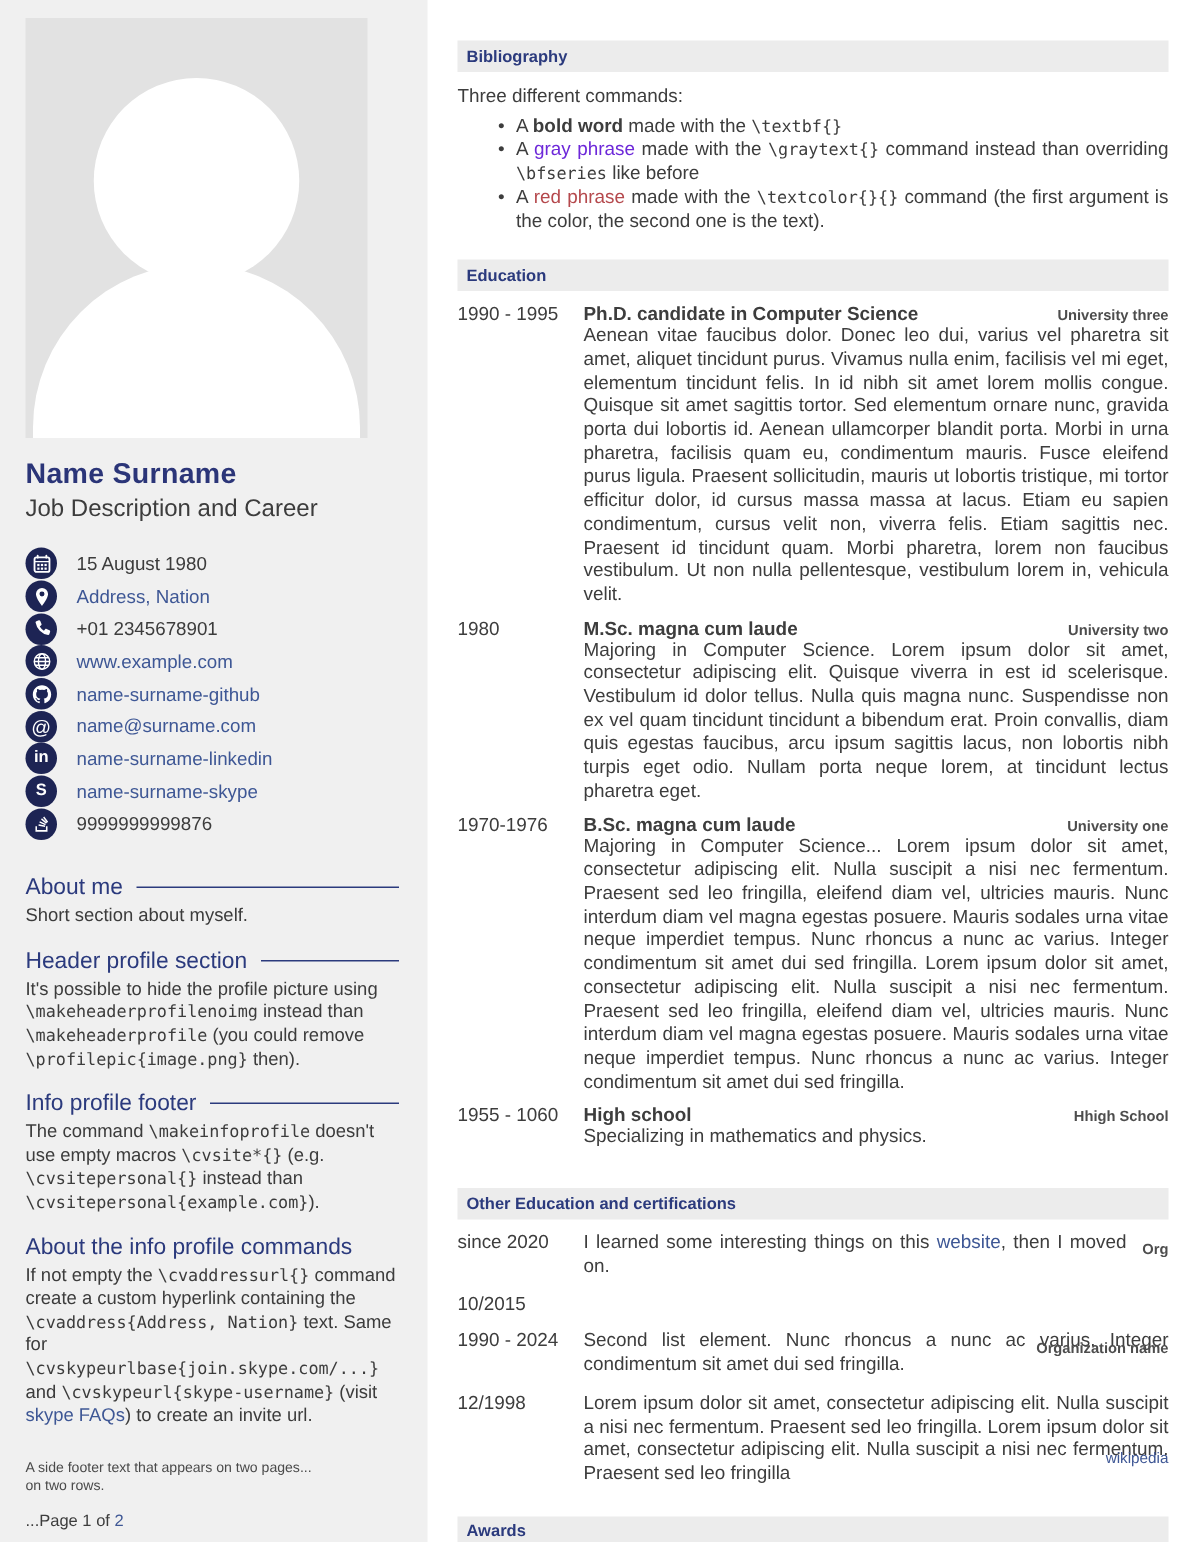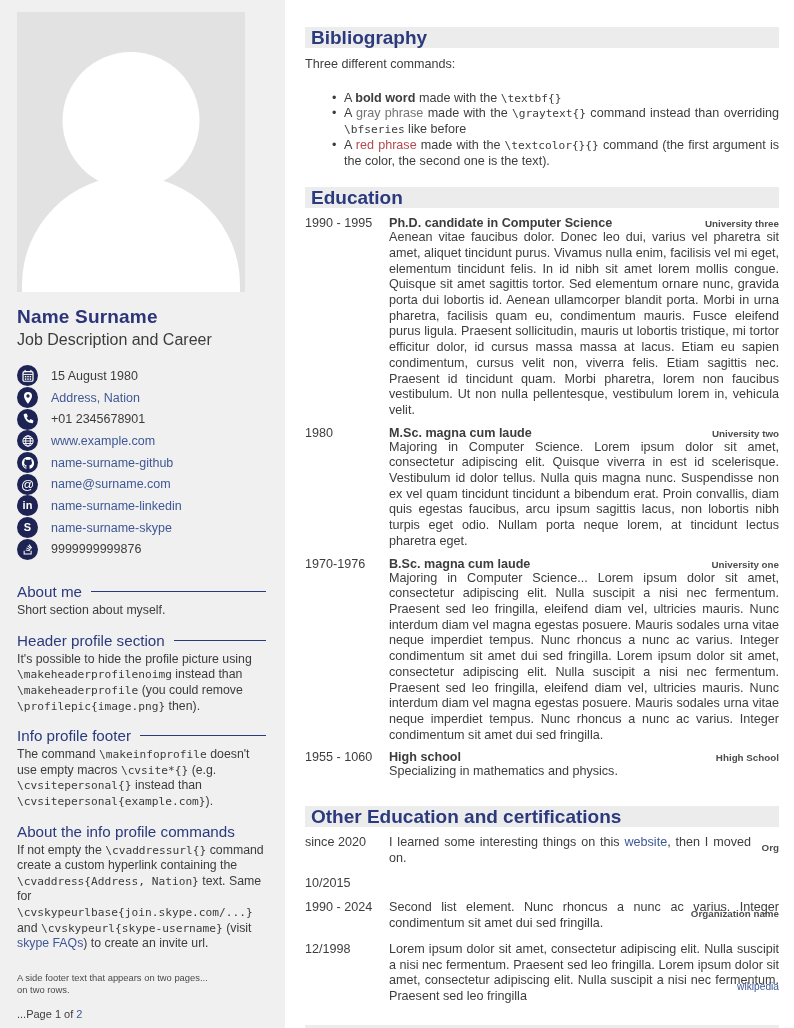--- a/index.html
+++ b/index.html
@@ -34,29 +34,29 @@
   .side-p { margin-top:3px; font-size:12.3px; line-height:15.6px; color:#3c3c3c; }
   code, .code { font-family:"DejaVu Sans Mono","Liberation Mono",monospace; font-size:11.2px; }
 
   .side-footer { margin-top:auto; }
   .side-footer .note { font-size:9.4px; line-height:12px; color:#4a4a4a; }
   .side-footer .pageline { margin-top:12px; font-size:11px; color:#3c3c3c; }
 
   
   .main { flex:1; padding:27px 15px 0 20px; }
   .secbar { background:#ececec; height:21px; display:flex; align-items:center;
-    padding-left:6px; font-size:19px; font-weight:700; color:#2b3a7d; }
+    padding-left:6px; font-size:11px; font-weight:700; color:#2b3a7d; }
   .body-t { font-size:12.6px; line-height:15.7px; color:#3d3d3d; }
   .just { text-align:justify; }
   .bib-intro { margin-top:9px; }
-  ul.bullets { list-style:none; margin-top:18px; }
+  ul.bullets { list-style:none; margin-top:4px; }
   ul.bullets li { position:relative; padding-left:39px; }
   ul.bullets li::before { content:"•"; position:absolute; left:27px; color:#3d3d3d; }
   .bold { font-weight:700; }
-  .graytxt { color:#737373; }
+  .graytxt { color:#6d28d9; }
   .redtxt { color:#b5494d; }
 
   .entries { margin-top:8px; }
   .entry { display:grid; grid-template-columns:84px 1fr; margin-bottom:7px; }
   .period { font-size:12.6px; color:#3d3d3d; }
   .e-head { display:flex; align-items:baseline; justify-content:space-between; }
   .degree { font-size:12.6px; font-weight:700; color:#3d3d3d; }
   .inst { font-size:9.8px; font-weight:700; color:#4d4d4d; white-space:nowrap; }
   .desc { font-size:12.6px; line-height:15.7px; color:#3d3d3d; text-align:justify; }
 

